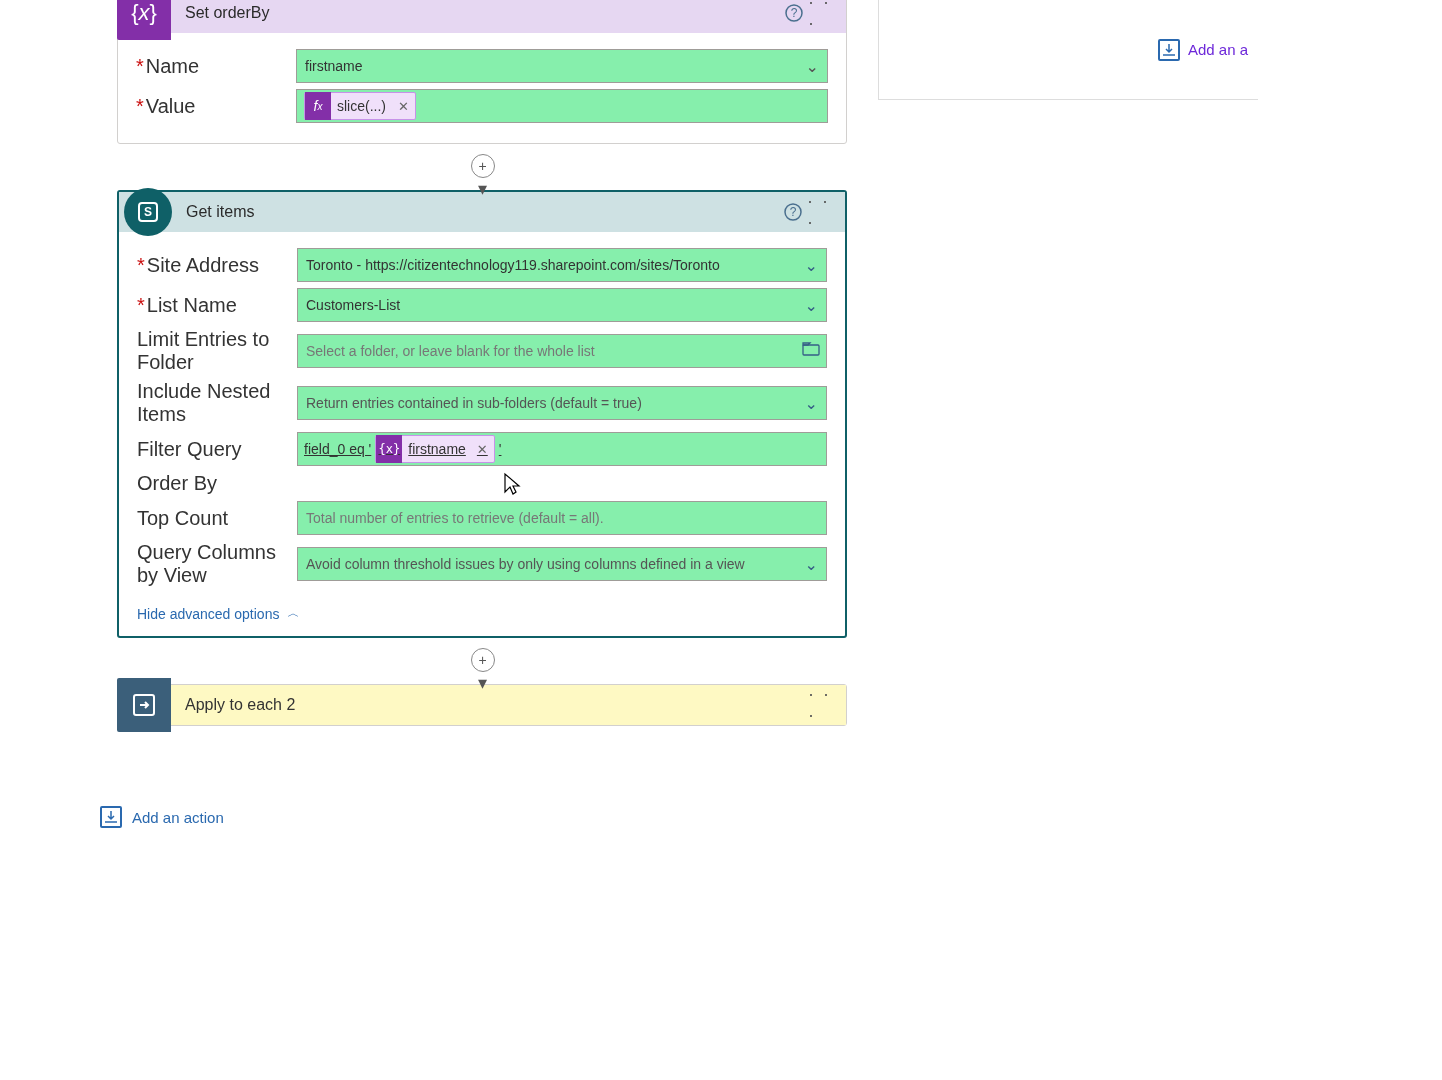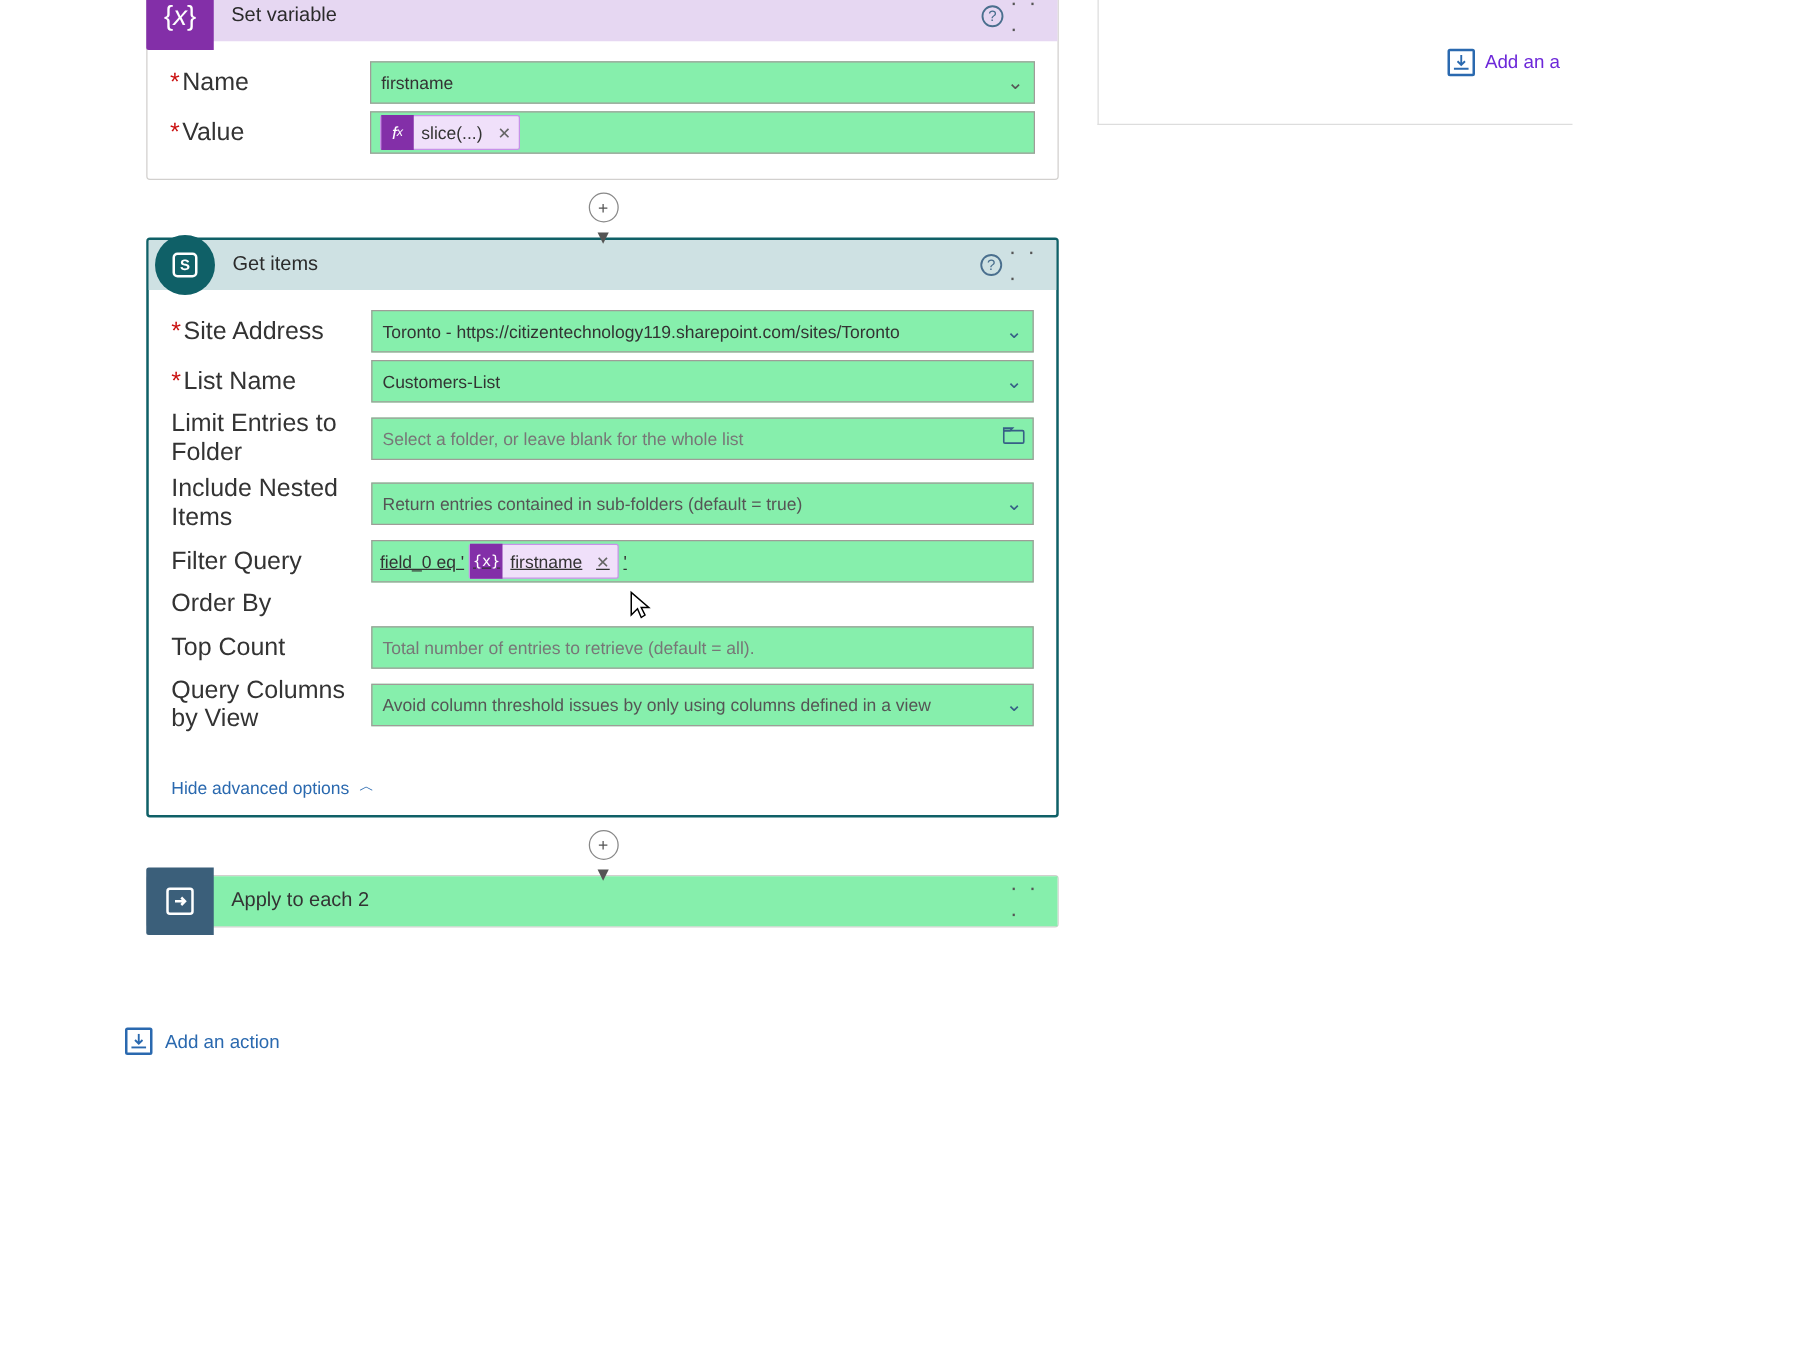--- a/index.html
+++ b/index.html
@@ -27,21 +27,21 @@
     background: #fff;
   }
   .card-header {
     height: 40px;
     display: flex;
     align-items: center;
     padding-right: 10px;
   }
   .card-header.purple { background: #e6d7f2; }
   .card-header.teal { background: #cee1e3; }
-  .card-header.bluegray { background: #86efac; }
+  .card-header.bluegray { background: #fef9c3; }
   .card-icon {
     width: 54px;
     height: 54px;
     margin: -7px 14px -7px -1px;
     display: flex;
     align-items: center;
     justify-content: center;
     color: #fff;
     font-size: 22px;
     border-radius: 2px 0 0 2px;
@@ -161,21 +161,21 @@
   }
   .connector .plus {
     width:24px;height:24px;border:1px solid #888;border-radius:50%;
     background:#fff;display:flex;align-items:center;justify-content:center;
     font-size:14px;color:#555;position:absolute;top:10px;
   }
   .connector .arrow {
     position:absolute; top:34px; font-size:18px; color:#555;
   }
   .hide-adv {
-    margin-top: 28px;
+    margin-top: 12px;
     color: #2a69af;
     font-size: 14px;
     cursor: pointer;
     display:inline-flex;
     align-items:center;
   }
   .hide-adv .caret { margin-left:8px; font-size:12px;}
   .selected {
     border: 2px solid #0f6067;
   }
@@ -223,21 +223,21 @@
   }
 </style>
 </head>
 <body>
 
 <div class="main-area">
 
   <div class="card">
     <div class="card-header purple">
       <div class="card-icon purple-icon">{<i>x</i>}</div>
-      <div class="card-title">Set variable</div>
+      <div class="card-title">Set orderBy</div>
       <div class="help-icon">
         <svg width="20" height="20" viewBox="0 0 20 20">
             <circle cx="10" cy="10" r="8" fill="none" stroke="#4a6f8e" stroke-width="1.5"></circle>
             <text x="10" y="14" text-anchor="middle" font-size="12" fill="#4a6f8e">?</text>
           </svg>
       </div>
       <div class="more-icon">· · ·</div>
     </div>
     <div class="card-body">
       <div class="form-row">

